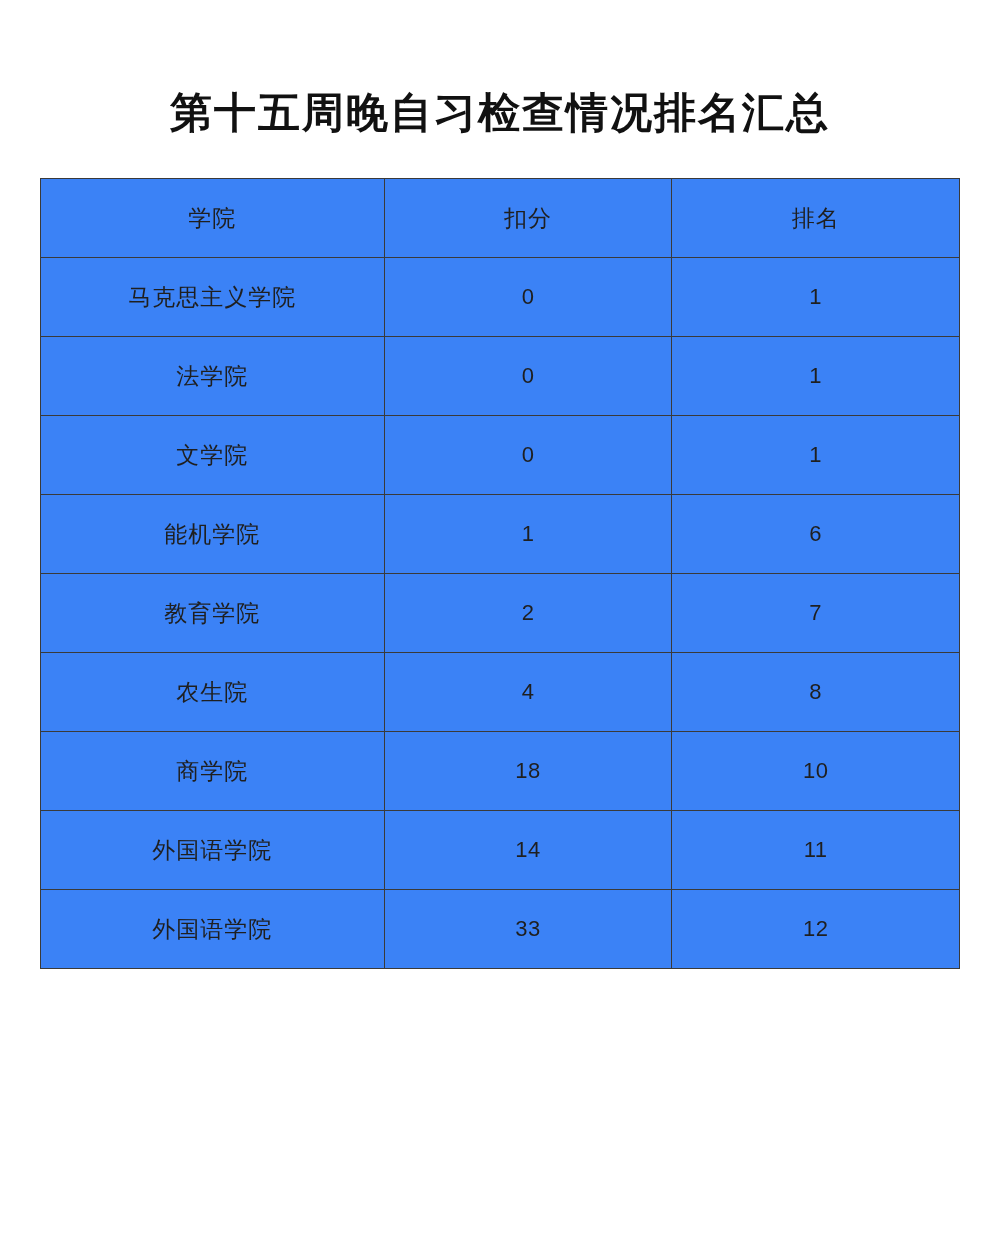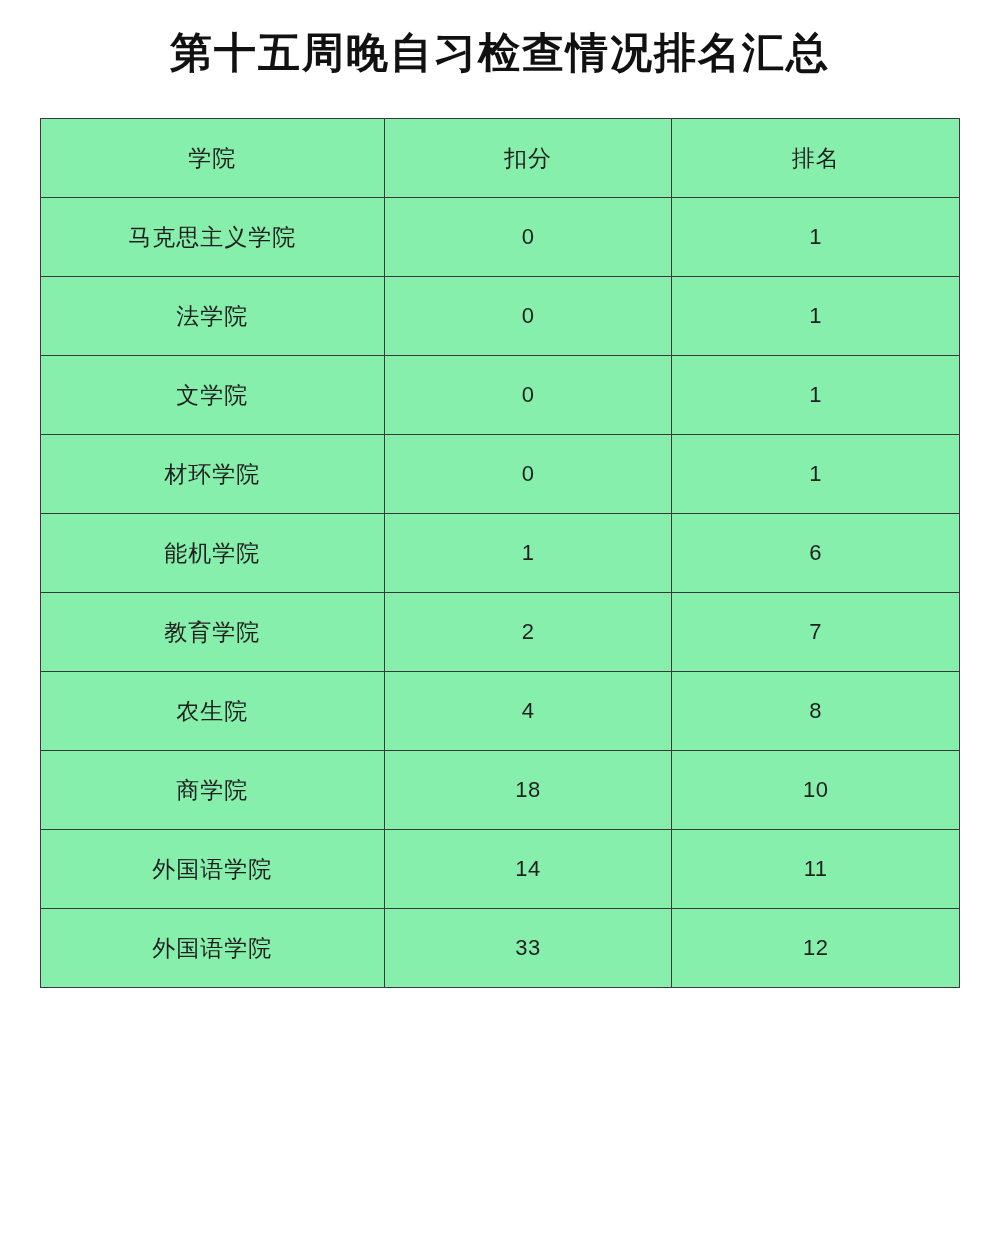--- a/index.html
+++ b/index.html
@@ -19,34 +19,34 @@
     height: 1257px;
     position: relative;
     box-sizing: border-box;
   }
   .doc-title {
     text-align: center;
     font-size: 42px;
     font-weight: 600;
     letter-spacing: 2px;
     color: #111111;
-    margin: 0;
-    padding-top: 28px;
+    margin: 12px;
+    padding-top: 76px;
     padding-bottom: 0;
     line-height: 1.2;
   }
   .table-wrap {
     margin: 40px auto 0 auto;
     width: 920px;
   }
   table.rank-table {
     width: 100%;
     border-collapse: collapse;
     table-layout: fixed;
-    background: #86efac;
+    background: #3b82f6;
   }
   table.rank-table col.c-name { width: 37.4%; }
   table.rank-table col.c-score { width: 31.3%; }
   table.rank-table col.c-rank { width: 31.3%; }
   table.rank-table th,
   table.rank-table td {
     border: 1px solid #3a3a3a;
     text-align: center;
     vertical-align: middle;
     height: 79px;
@@ -99,25 +99,20 @@
           <td class="col-name">法学院</td>
           <td class="col-num">0</td>
           <td class="col-num">1</td>
         </tr>
         <tr>
           <td class="col-name">文学院</td>
           <td class="col-num">0</td>
           <td class="col-num">1</td>
         </tr>
         <tr>
-          <td class="col-name">材环学院</td>
-          <td class="col-num">0</td>
-          <td class="col-num">1</td>
-        </tr>
-        <tr>
           <td class="col-name">能机学院</td>
           <td class="col-num">1</td>
           <td class="col-num">6</td>
         </tr>
         <tr>
           <td class="col-name">教育学院</td>
           <td class="col-num">2</td>
           <td class="col-num">7</td>
         </tr>
         <tr>

